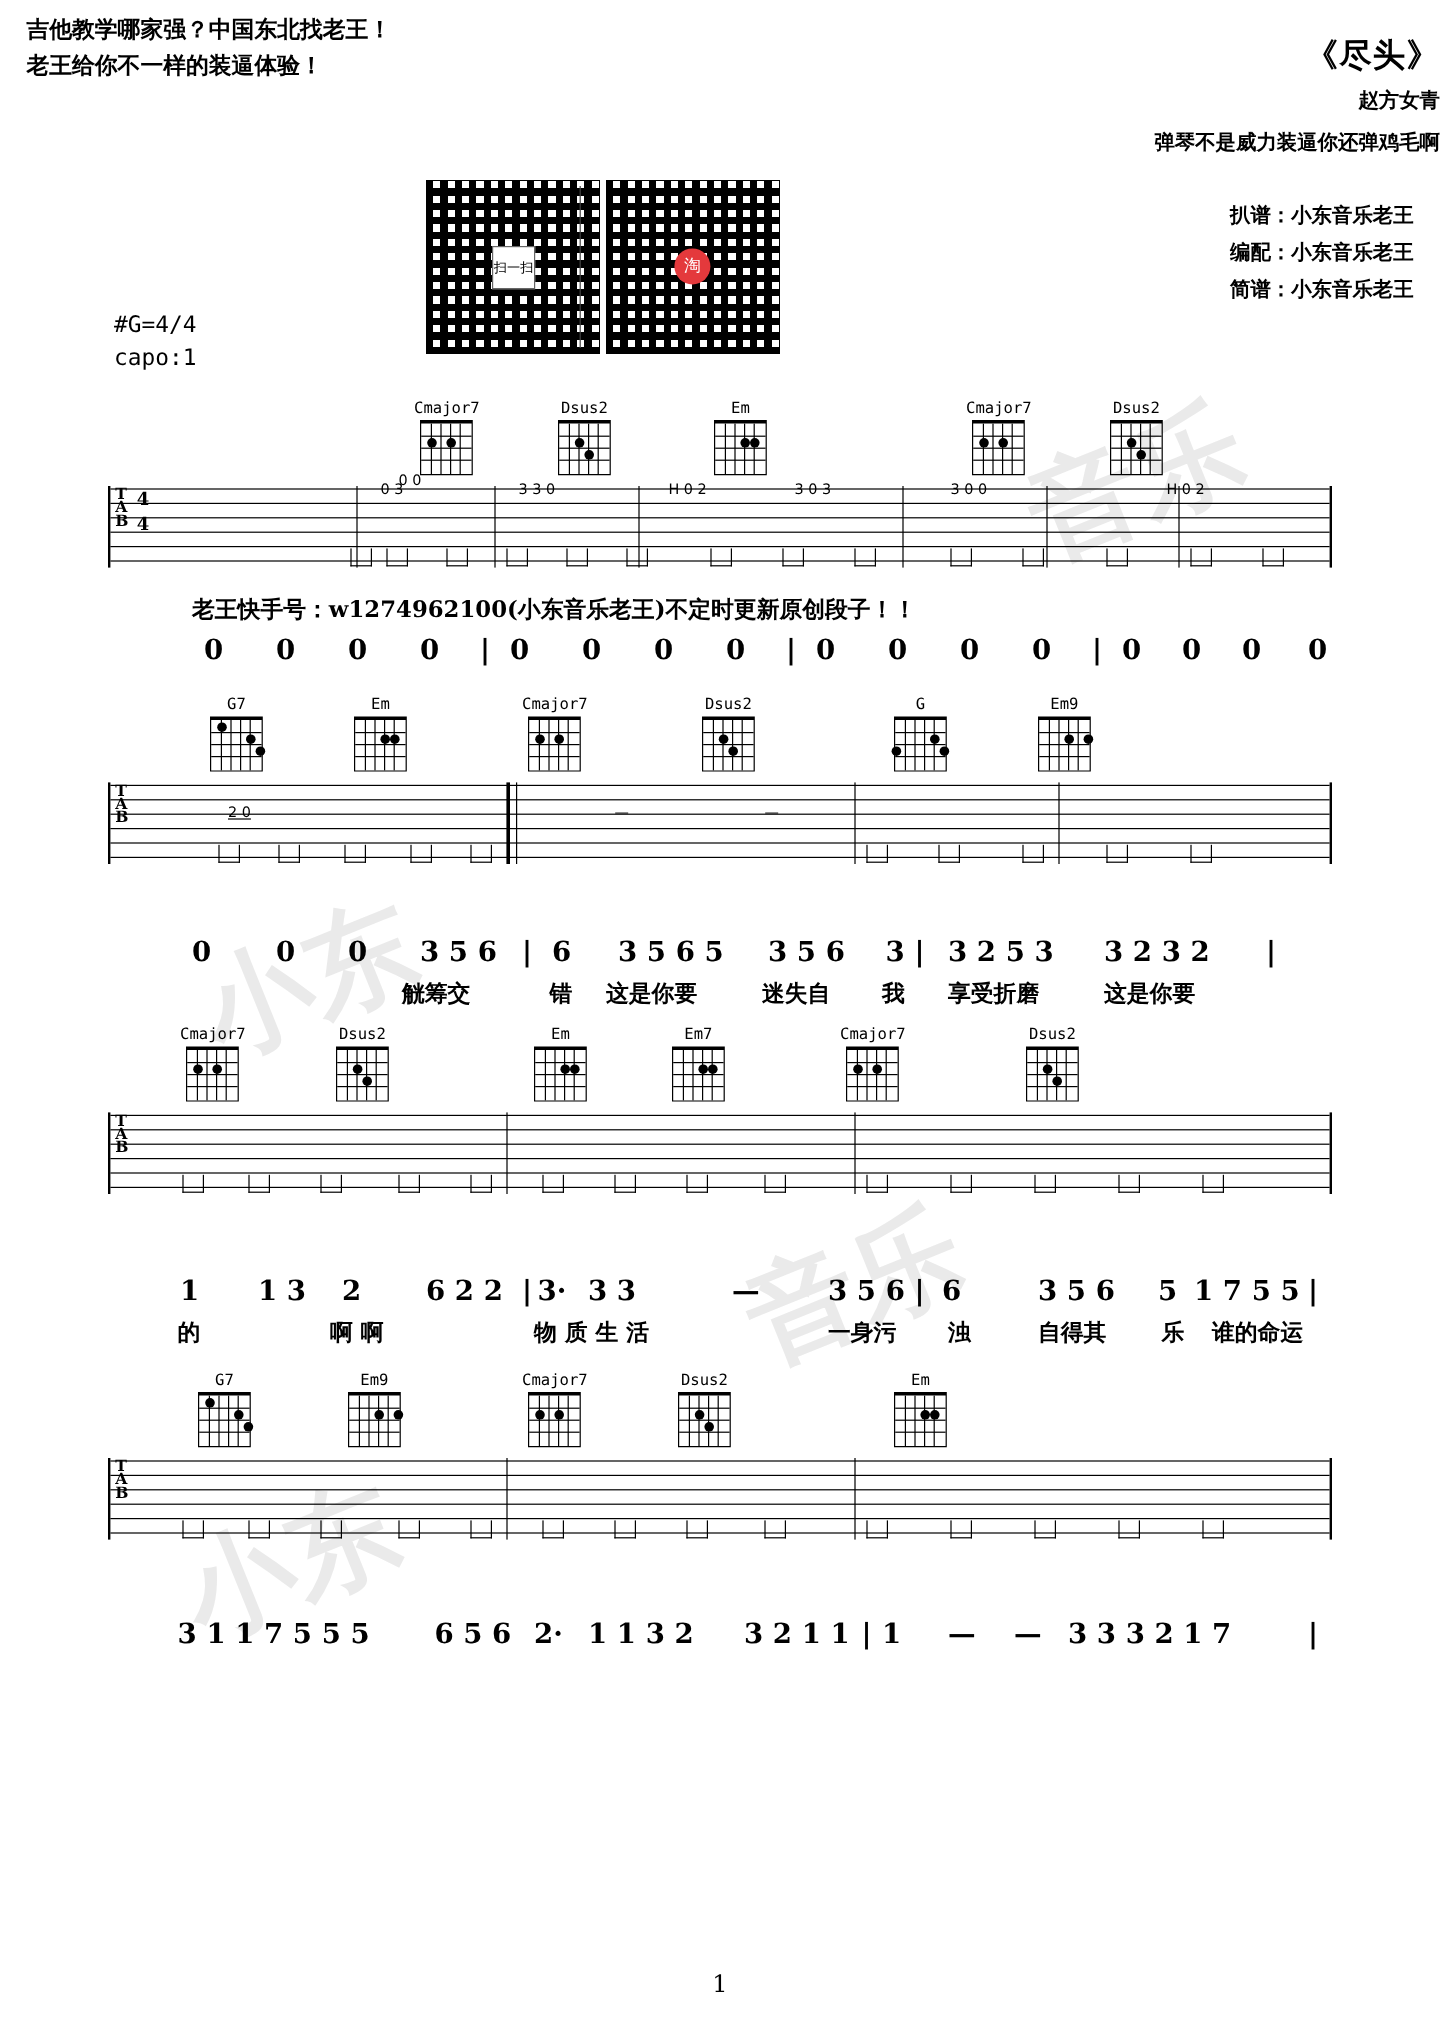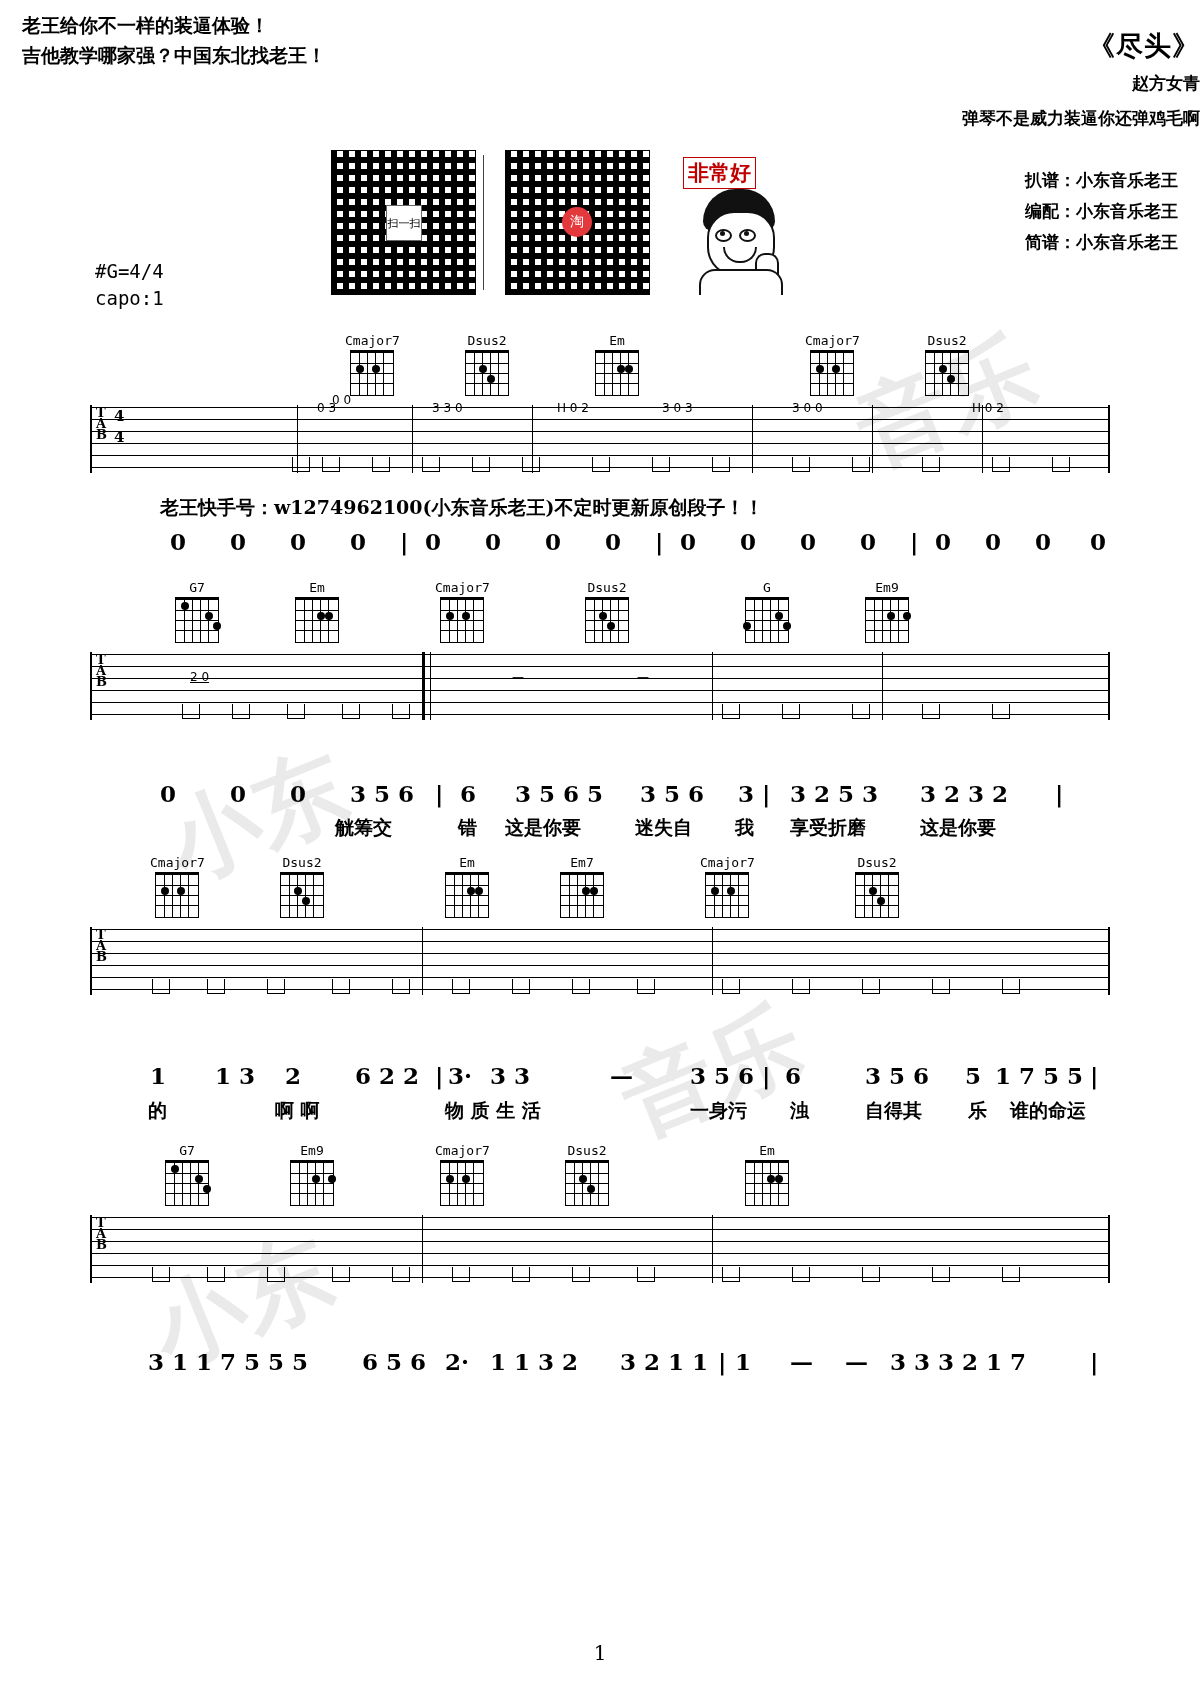--- a/index.html
+++ b/index.html
@@ -24,21 +24,21 @@
   .song-title{font-size:27px;font-weight:bold;font-family:"DejaVu Serif",serif;letter-spacing:1px;}
   .song-artist{font-size:17px;font-weight:bold;font-family:"DejaVu Serif",serif;margin-top:8px;}
   .song-sub{font-size:17px;font-weight:bold;font-family:"DejaVu Serif",serif;margin-top:12px;}
 
   
   .qr-row{position:absolute;left:315px;top:150px;width:520px;height:145px;}
   .qr{position:absolute;top:0;width:145px;height:145px;background:
       repeating-linear-gradient(0deg,#000 0 6px,#fff 6px 12px),
       repeating-linear-gradient(90deg,#000 0 6px,transparent 6px 12px);
       background-blend-mode:multiply;}
-  .qr.q1{left:16px;}
+  .qr.q1{left:40px;}
   .qr.q2{left:190px;}
   .qr-center{position:absolute;width:34px;height:34px;left:55px;top:55px;background:#fff;border:1px solid #666;font-size:11px;display:flex;align-items:center;justify-content:center;}
   .qr-center.tao{background:#e4393c;color:#fff;border:none;border-radius:50%;width:30px;height:30px;left:57px;top:57px;font-size:14px;}
   .qr-divider{position:absolute;left:168px;top:5px;width:1px;height:135px;background:#444;}
 
   .mascot{position:absolute;left:360px;top:5px;width:130px;height:140px;}
   .mascot .tagbox{position:absolute;left:8px;top:2px;font-size:21px;font-weight:bold;font-family:"DejaVu Serif",serif;color:#c00000;border:1px solid #c00000;padding:1px 4px;}
   .mascot .face{position:absolute;left:18px;top:34px;width:92px;height:100px;}
   .mascot .hair{position:absolute;left:10px;top:0;width:72px;height:42px;background:#111;border-radius:40px 40px 12px 12px;}
   .mascot .head{position:absolute;left:14px;top:22px;width:64px;height:62px;background:#fff;border:2px solid #111;border-radius:40% 40% 45% 45%;}
@@ -90,54 +90,40 @@
   .notice{position:absolute;left:160px;top:495px;font-size:19px;font-weight:bold;font-family:"DejaVu Serif",serif;white-space:nowrap;}
 
   .pagenum{position:absolute;left:0;right:0;bottom:32px;text-align:center;font-size:20px;font-family:"DejaVu Serif",serif;}
 </style>
 </head>
 <body>
 
 <div class="page">
 
   <div class="hdr-left">
+    <div>吉他教学哪家强？中国东北找老王！</div>
     <div>老王给你不一样的装逼体验！</div>
-    <div>吉他教学哪家强？中国东北找老王！</div>
   </div>
 
 
   <div class="title-block">
     <div class="song-title">《尽头》</div>
     <div class="song-artist">赵方女青</div>
     <div class="song-sub">弹琴不是威力装逼你还弹鸡毛啊</div>
   </div>
 
   <div class="qr-row">
     <div class="qr q1">
       <div class="qr-center">扫一扫</div>
     </div>
     <div class="qr q2">
       <div class="qr-center tao">淘</div>
     </div>
     <div class="qr-divider"></div>
 
-    <div class="mascot">
-      <div class="tagbox">非常好</div>
-      <div class="face">
-        <div class="hair"></div>
-        <div class="head"></div>
-        <div class="eye l"></div>
-        <div class="eye r"></div>
-        <div class="pupil l"></div>
-        <div class="pupil r"></div>
-        <div class="mouth"></div>
-        <div class="thumb"></div>
-        <div class="body"></div>
-      </div>
-    </div>
   </div>
 
   <div class="credits">
     <div>扒谱：小东音乐老王</div>
     <div>编配：小东音乐老王</div>
     <div>简谱：小东音乐老王</div>
   </div>
 
   <div class="keybox">
     <div>#G=4/4</div>

